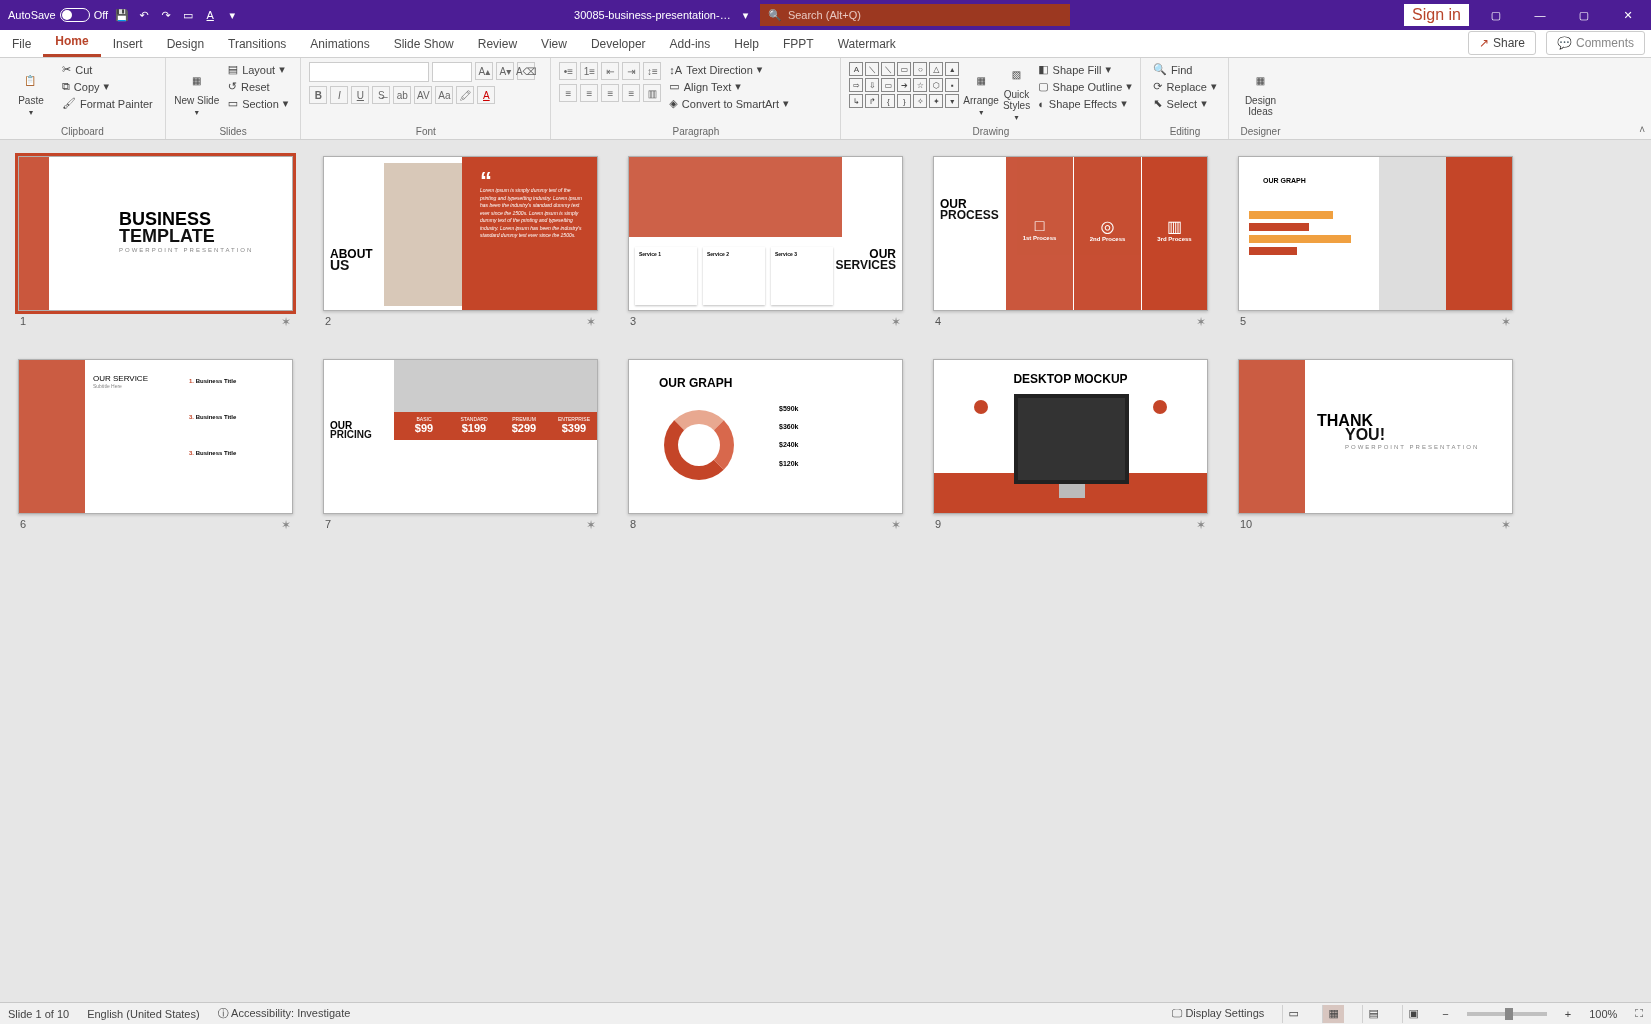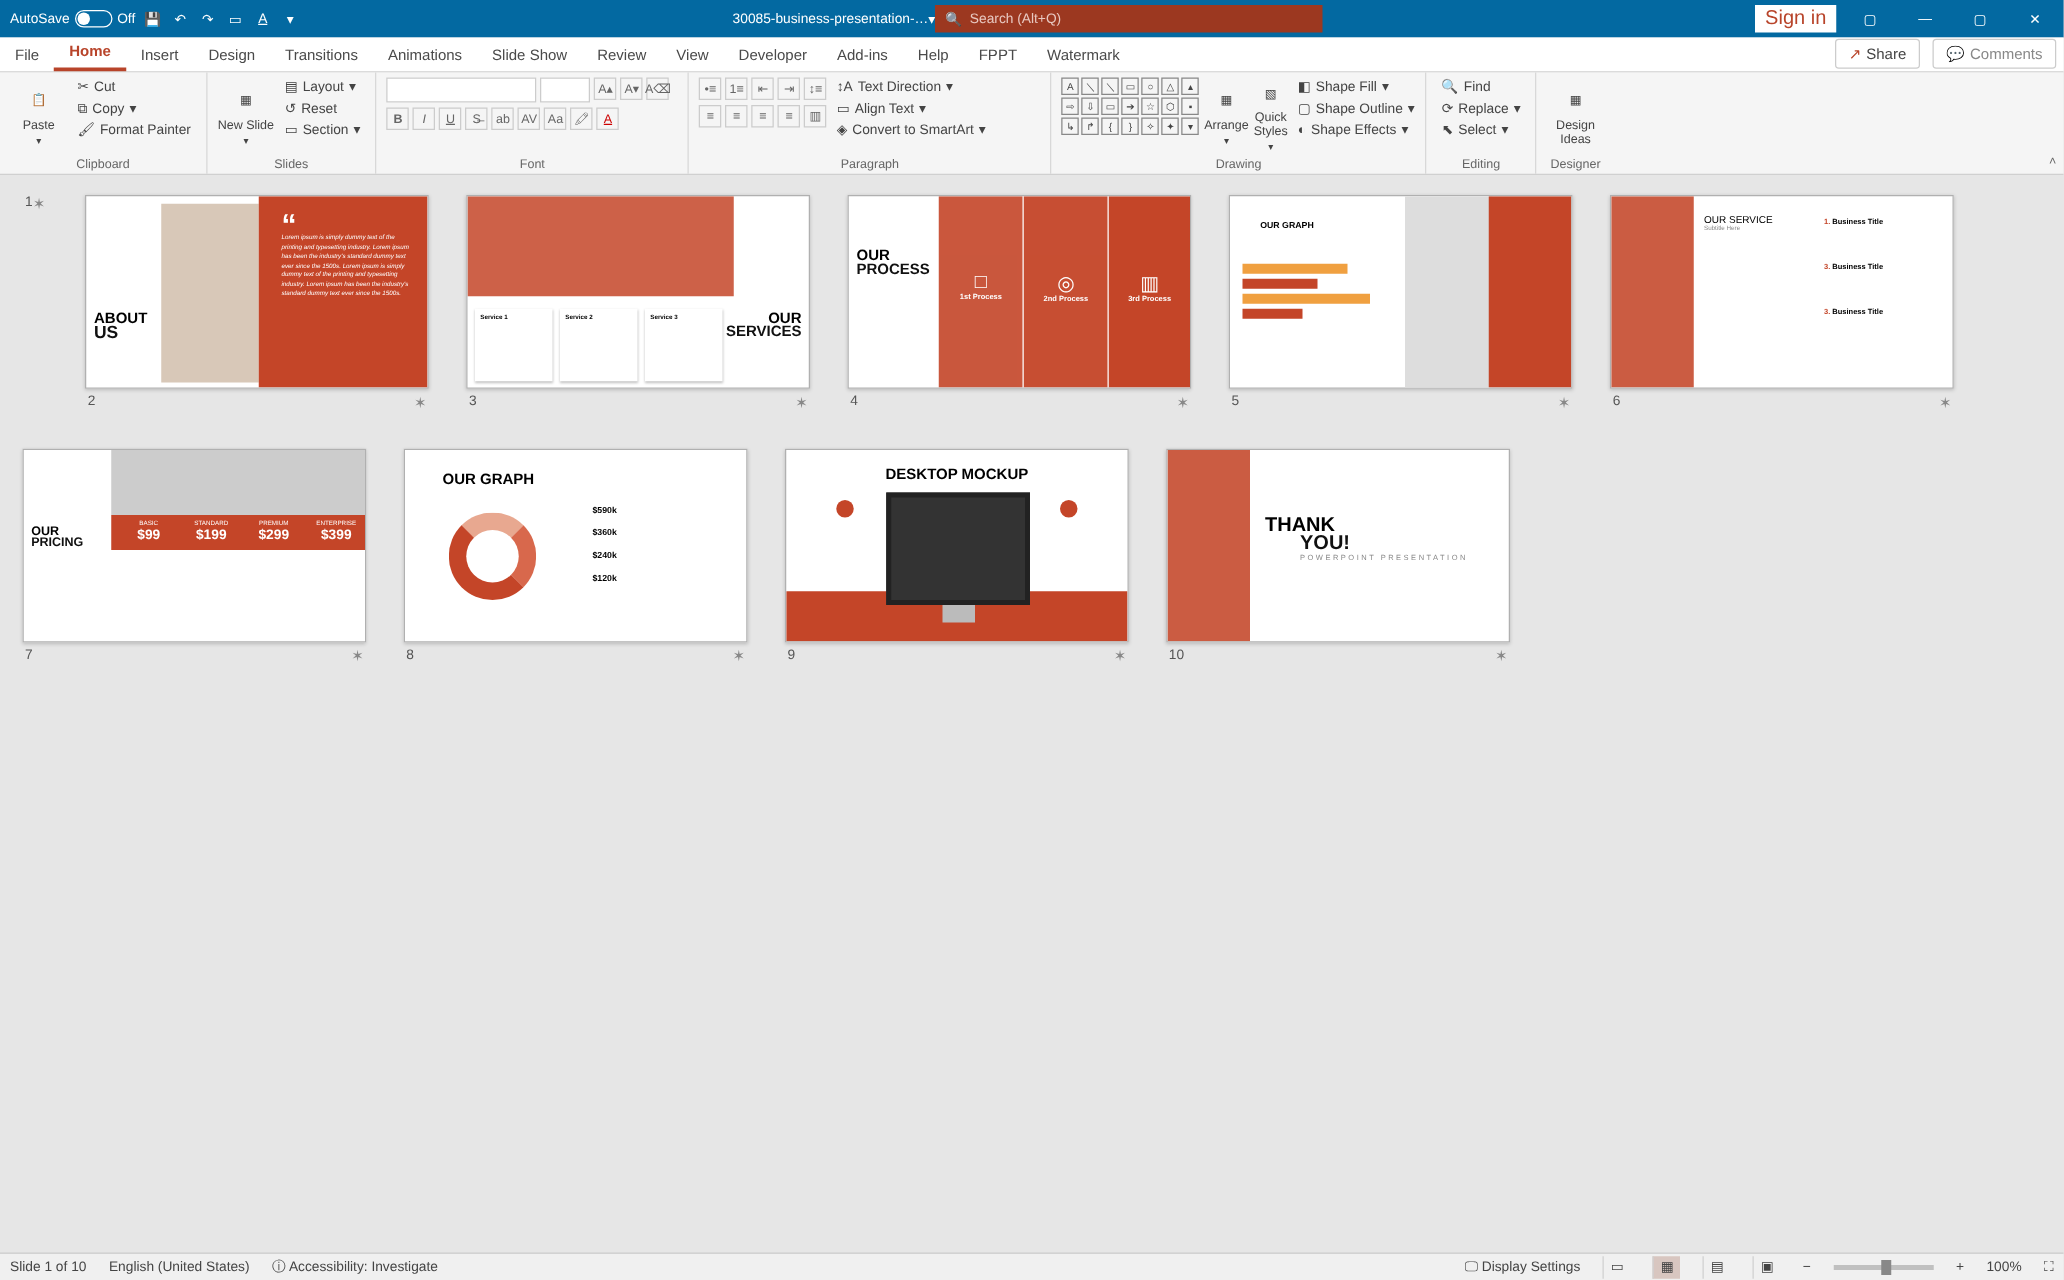--- a/index.html
+++ b/index.html
@@ -1,25 +1,25 @@
 <!DOCTYPE html>
 <html><head>
 <meta charset="utf-8">
 <style>
 * { margin:0; padding:0; box-sizing:border-box; font-family:"Segoe UI",Arial,sans-serif; }
 body { background:#e6e6e6; width:1651px; height:1024px; overflow:hidden; display:flex; flex-direction:column; }
 
 
-.titlebar { height:30px; background:#0369a1; display:flex; align-items:center; color:#fff; font-size:11px; }
+.titlebar { height:30px; background:#4c1d95; display:flex; align-items:center; color:#fff; font-size:11px; }
 .titlebar .left { display:flex; align-items:center; gap:6px; padding-left:8px; }
 .autosave { display:flex; align-items:center; gap:4px; }
 .toggle { width:30px; height:14px; border:1px solid #fff; border-radius:7px; position:relative; background:transparent; }
 .toggle::after { content:""; width:10px; height:10px; border-radius:50%; background:#fff; position:absolute; left:1px; top:1px; }
 .qat-icon { width:16px; height:16px; display:flex; align-items:center; justify-content:center; color:#fff; cursor:pointer; }
-.titlebar .center { flex:1; display:flex; align-items:center; justify-content:center; }
+.titlebar .center { flex:1; display:flex; align-items:center; justify-content:center; gap:12px; }
 .filename { color:#fff; }
 .search-box { background:#9c3820; width:310px; height:22px; display:flex; align-items:center; padding:0 8px; gap:6px; }
 .search-box input { background:transparent; border:none; color:#fff; flex:1; font-size:11px; outline:none; }
 .search-box input::placeholder { color:#e8c8c0; }
 .titlebar .right { display:flex; align-items:center; gap:10px; padding-right:6px; }
 .signin { background:#fff; color:#b8442a; padding:2px 8px; font-size:16px; }
 .win-btn { width:34px; height:30px; display:flex; align-items:center; justify-content:center; color:#fff; cursor:pointer; }
 
 
 .tabs { height:28px; background:#fff; display:flex; align-items:flex-end; border-bottom:1px solid #d0d0d0; font-size:12px; }
@@ -350,20 +350,28 @@
     <div class="group-label">Designer</div>
   </div>
 
   <span class="collapse-caret">˄</span>
 </div>
 
 <div class="sorter">
   <div class="grid">
 
     <div class="slide-wrap">
+      <div class="thumb selected">
+        <div class="accentL"></div>
+        <div style="position:absolute; left:100px; top:52px;">
+          <div class="heading-red" style="font-size:18px;">BUSINESS</div>
+          <div class="heading-dark" style="font-size:18px; margin-top:-4px;">TEMPLATE</div>
+          <div class="tiny">POWERPOINT  PRESENTATION</div>
+        </div>
+      </div>
       <div class="slide-meta">
           <span>1</span>
           <span class="star">✶</span>
         </div>
     </div>
 
     <div class="slide-wrap">
       <div class="thumb">
         <div style="position:absolute; left:6px; top:90px;">
           <div class="heading-red" style="font-size:12px;">ABOUT</div>

